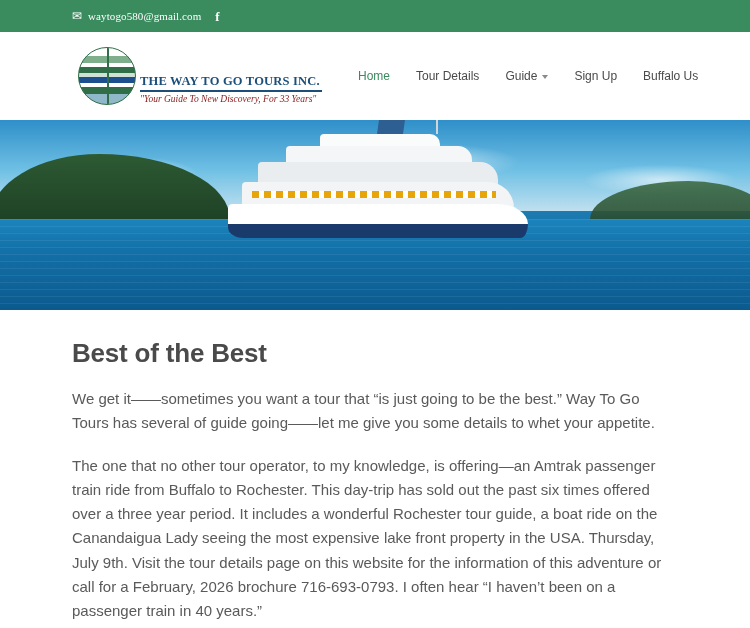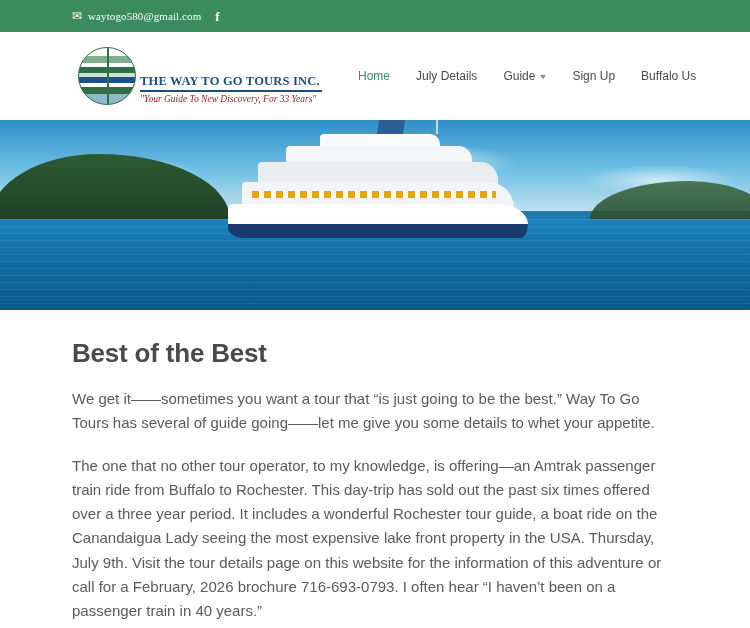--- a/index.html
+++ b/index.html
@@ -274,21 +274,21 @@
       <div class="logo-rule"></div>
       <div class="logo-sub">"Your Guide To New Discovery, For 33 Years"</div>
     </div>
   </div>
 
   <nav class="nav">
     <a href="#" class="active">
       <span>Home</span>
     </a>
     <a href="#">
-      <span>July Details</span>
+      <span>Tour Details</span>
     </a>
     <a href="#">
       <span>Guide</span>
       <span class="caret"></span>
     </a>
     <a href="#">
       <span>Sign Up</span>
     </a>
     <a href="#">
       <span>Buffalo Us</span>

